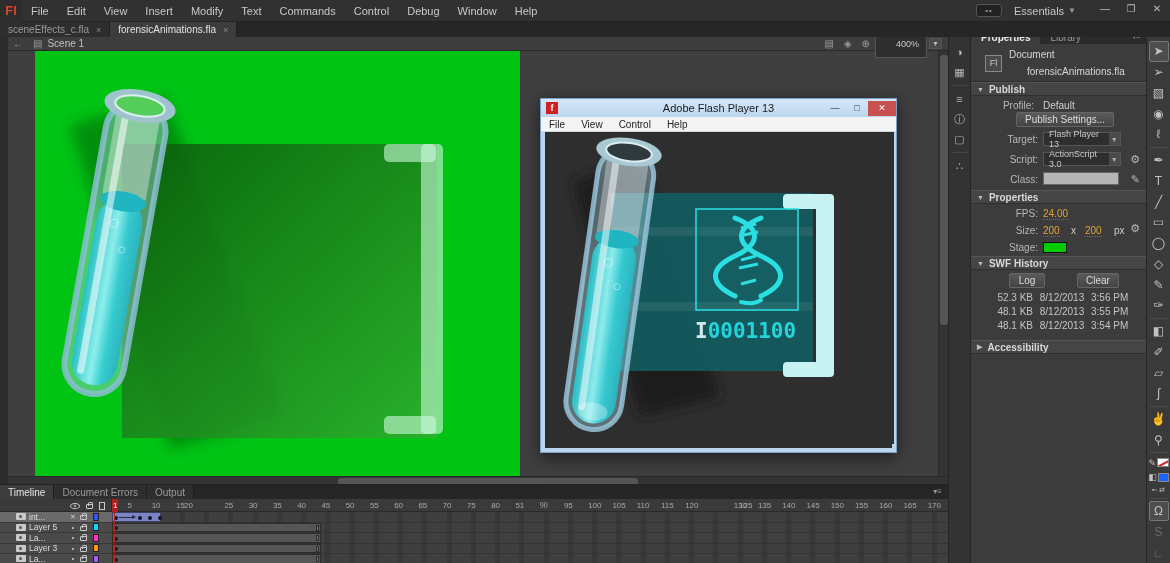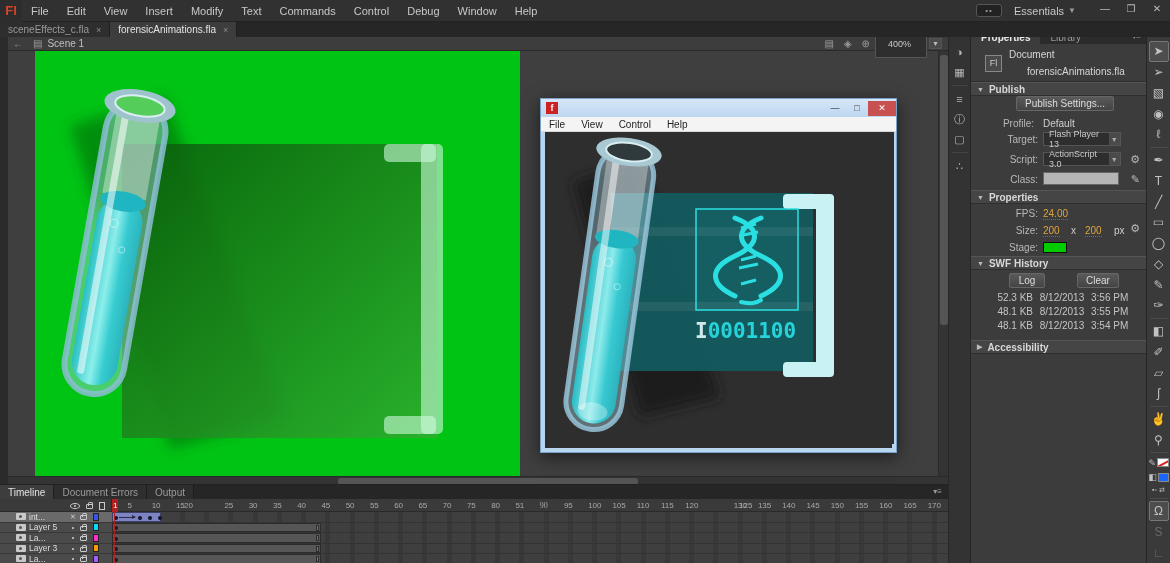--- a/index.html
+++ b/index.html
@@ -35,21 +35,21 @@
   .doc-tab .close { margin-left:7px; font-size:9px; color:#8a8a8a; }
 
   
   #editbar { position:absolute; left:8px; top:37px; width:940px; height:14px;
              background:#3d3d3d; border-bottom:1px solid #2a2a2a; display:flex;
              align-items:center; font-size:10px; color:#c0c0c0; z-index:5; }
   .eb-icon { color:#9a9a9a; font-size:10px; margin:0 5px; }
   #editbar-right { margin-left:auto; display:flex; align-items:center; }
   #zoom-select { background:#2e2e2e; border:1px solid #555; color:#c8c8c8;
                  font-size:9px; width:52px; height:29px; display:flex;
-                 align-items:center; padding-left:12px; margin-right:2px; }
+                 align-items:center; padding-left:20px; margin-right:2px; }
   #zoom-caret { background:#4a4a4a; border:1px solid #555; width:13px; height:11px;
                 color:#bbb; font-size:7px; display:flex; align-items:center;
                 justify-content:center; margin-right:6px; }
 
   
   #doc-left-strip { position:absolute; left:0; top:37px; width:8px; height:448px; background:#2b2b2b; }
   #stage-wrap { position:absolute; left:8px; top:51px; width:930px; height:425px;
                 background:#3f3f3f; overflow:hidden; }
   #stage { position:absolute; left:27px; top:0; width:485px; height:425px; background:#00c414; }
   #v-scroll { position:absolute; left:938px; top:51px; width:10px; height:425px;
@@ -294,20 +294,21 @@
 <div id="v-scroll">
     <div id="v-thumb"></div>
   </div>
 <div id="h-scroll">
     <div id="h-thumb"></div>
   </div>
 
 <div id="player">
   <div id="player-title">
     <div id="player-icon">f</div>
+    <div id="player-title-text">Adobe Flash Player 13</div>
     <div id="player-ctls">
       <div class="p-ctl">—</div>
       <div class="p-ctl">□</div>
       <div class="p-ctl close">✕</div>
     </div>
   </div>
   <div id="player-menu">
       <div class="pm-item">File</div>
       <div class="pm-item">View</div>
       <div class="pm-item">Control</div>
@@ -389,26 +390,26 @@
   <div id="doc-info">
     <div id="doc-fl-icon">Fl</div>
     <div id="doc-type">Document</div>
     <div id="doc-name">forensicAnimations.fla</div>
   </div>
 
   <div class="sec-hdr">
     <span class="tri">▼</span>
     <span>Publish</span>
   </div>
-  <div class="prow" style="height:18px;">
-    <button class="pbtn abs" style="left:45px; top:0;">Publish Settings...</button>
-  </div>
   <div class="prow" style="height:16px;">
     <span class="plabel" style="right:112px;">Profile:</span>
     <span class="pvalue-static">Default</span>
+  </div>
+  <div class="prow" style="height:18px;">
+    <button class="pbtn abs" style="left:45px; top:0;">Publish Settings...</button>
   </div>
   <div class="prow">
     <span class="plabel">Target:</span>
     <div class="dropdown">
       <span>Flash Player 13</span>
       <span class="dd-caret">▼</span>
     </div>
   </div>
   <div class="prow">
     <span class="plabel">Script:</span>

